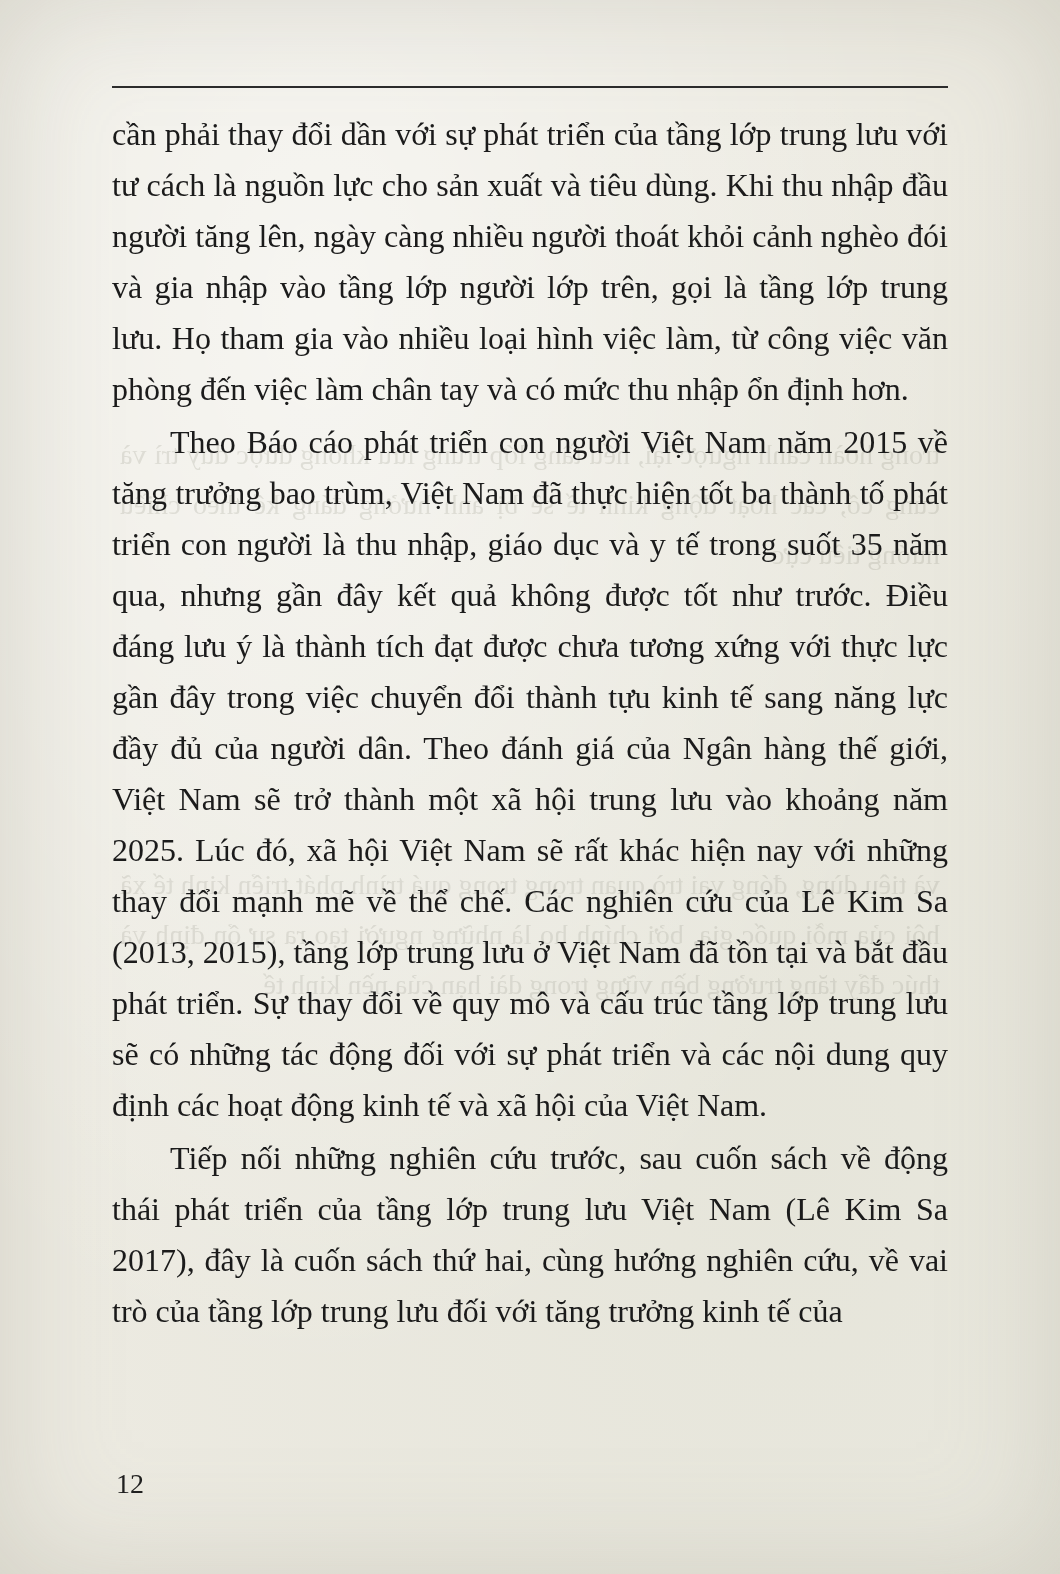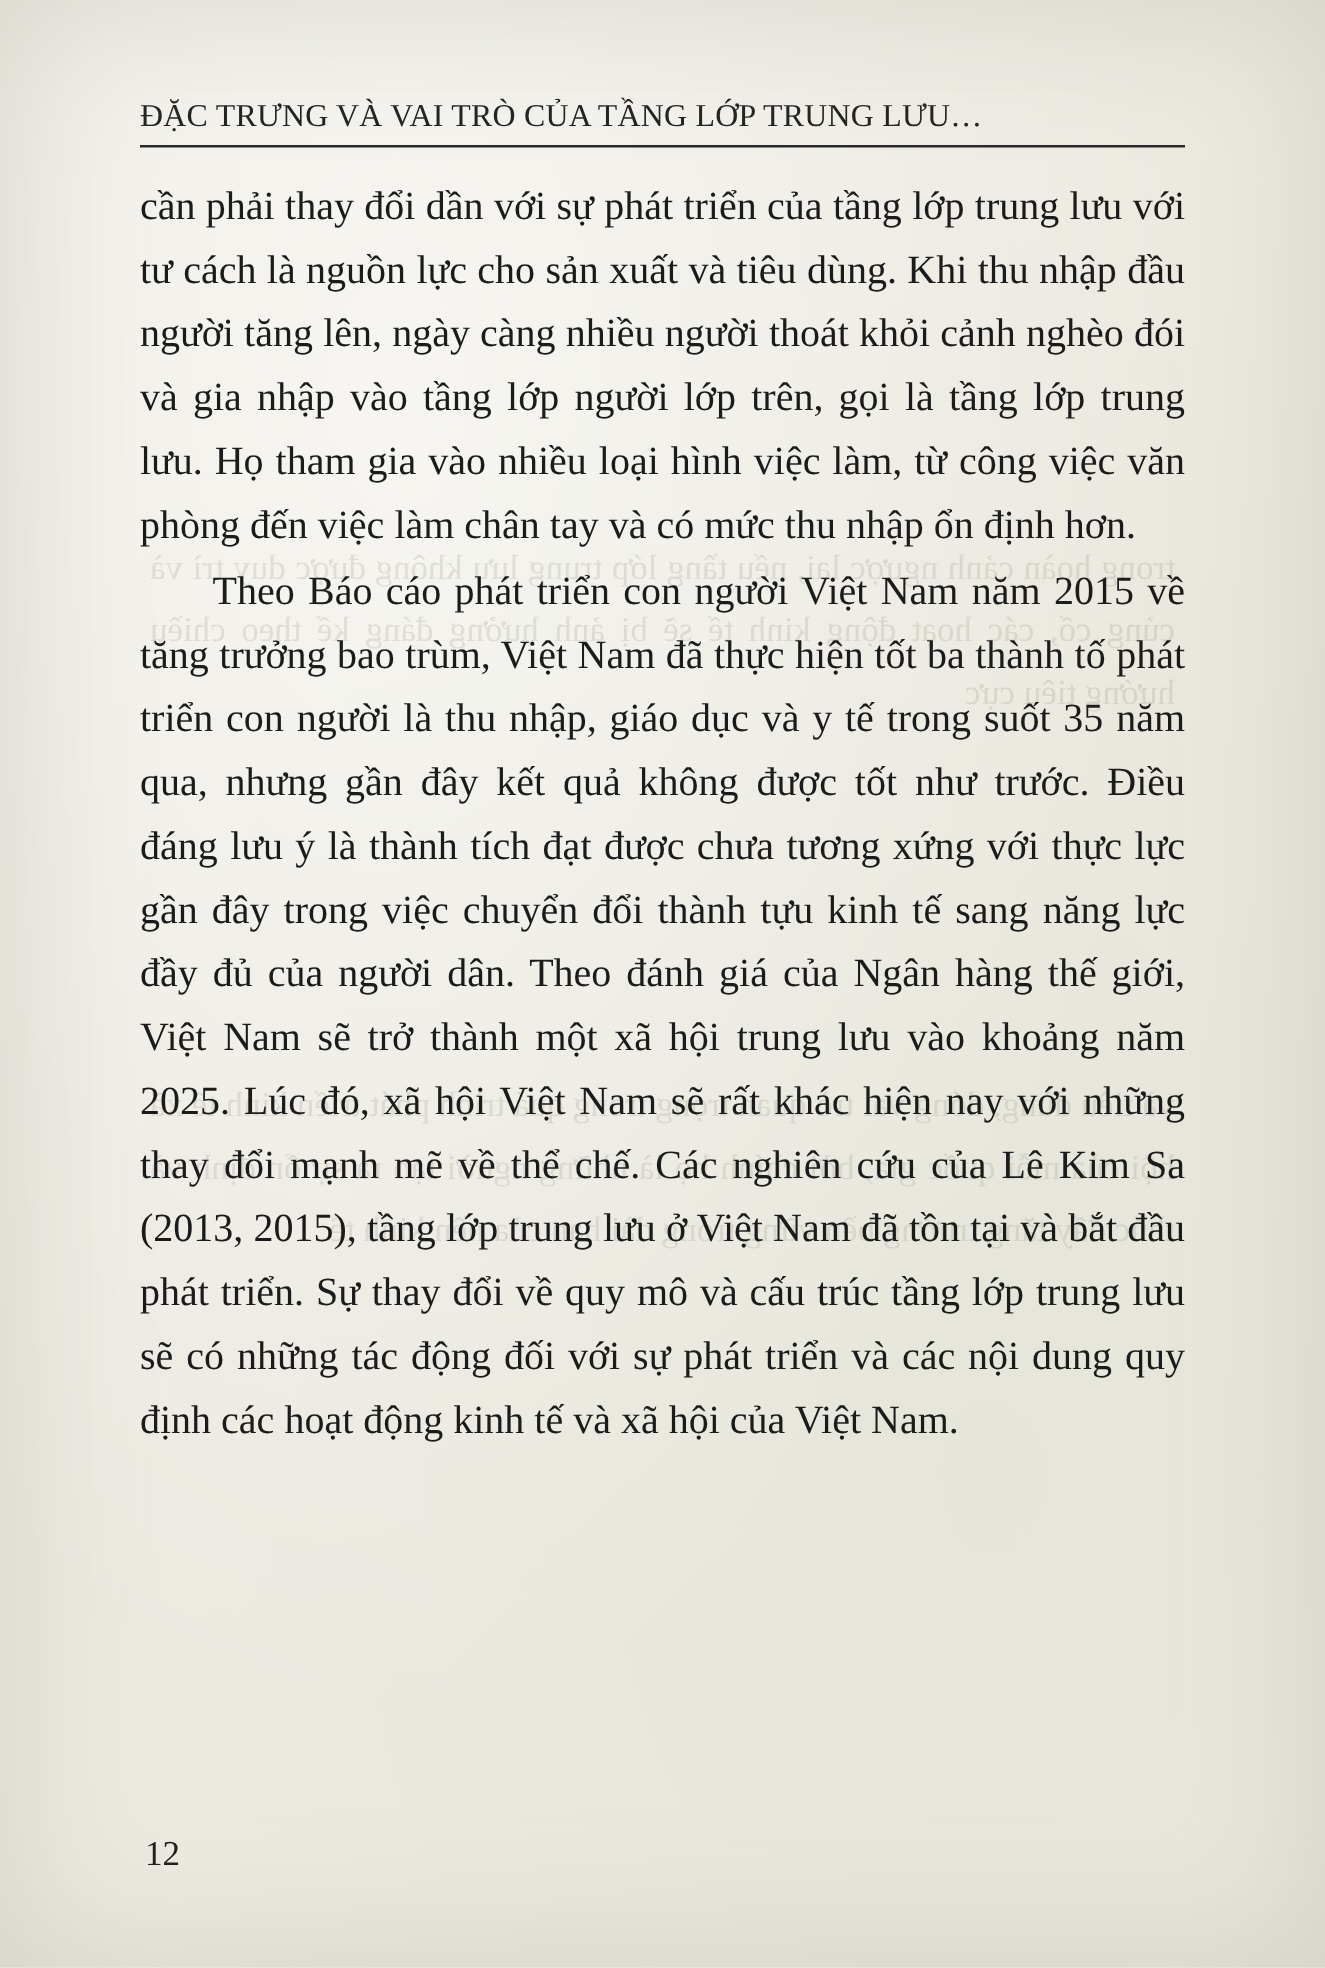--- a/index.html
+++ b/index.html
@@ -106,24 +106,24 @@
 <div class="page">
 
   <div class="ghost">
     trong hoàn cảnh ngược lại, nếu tầng lớp trung lưu không được duy trì và củng cố, các hoạt động kinh tế sẽ bị ảnh hưởng đáng kể theo chiều hướng tiêu cực
   </div>
   <div class="ghost2">
     và tiêu dùng, đóng vai trò quan trọng trong quá trình phát triển kinh tế xã hội của mỗi quốc gia, bởi chính họ là những người tạo ra sự ổn định và thúc đẩy tăng trưởng bền vững trong dài hạn của nền kinh tế
   </div>
 
   <div class="content">
-    <div class="running-head">ĐẶC TRƯNG VÀ VAI TRÒ CỦA TẦNG LỚP TRUNG LƯU…</div>
     <div class="rule"></div>
 
     <div class="body-text">
       <p>cần phải thay đổi dần với sự phát triển của tầng lớp trung lưu với tư cách là nguồn lực cho sản xuất và tiêu dùng. Khi thu nhập đầu người tăng lên, ngày càng nhiều người thoát khỏi cảnh nghèo đói và gia nhập vào tầng lớp người lớp trên, gọi là tầng lớp trung lưu. Họ tham gia vào nhiều loại hình việc làm, từ công việc văn phòng đến việc làm chân tay và có mức thu nhập ổn định hơn.</p>
       <p class="indent">Theo Báo cáo phát triển con người Việt Nam năm 2015 về tăng trưởng bao trùm, Việt Nam đã thực hiện tốt ba thành tố phát triển con người là thu nhập, giáo dục và y tế trong suốt 35 năm qua, nhưng gần đây kết quả không được tốt như trước. Điều đáng lưu ý là thành tích đạt được chưa tương xứng với thực lực gần đây trong việc chuyển đổi thành tựu kinh tế sang năng lực đầy đủ của người dân. Theo đánh giá của Ngân hàng thế giới, Việt Nam sẽ trở thành một xã hội trung lưu vào khoảng năm 2025. Lúc đó, xã hội Việt Nam sẽ rất khác hiện nay với những thay đổi mạnh mẽ về thể chế. Các nghiên cứu của Lê Kim Sa (2013, 2015), tầng lớp trung lưu ở Việt Nam đã tồn tại và bắt đầu phát triển. Sự thay đổi về quy mô và cấu trúc tầng lớp trung lưu sẽ có những tác động đối với sự phát triển và các nội dung quy định các hoạt động kinh tế và xã hội của Việt Nam.</p>
+      <p class="indent">Tiếp nối những nghiên cứu trước, sau cuốn sách về động thái phát triển của tầng lớp trung lưu Việt Nam (Lê Kim Sa 2017), đây là cuốn sách thứ hai, cùng hướng nghiên cứu, về vai trò của tầng lớp trung lưu đối với tăng trưởng kinh tế của</p>
     </div>
   </div>
 
   <div class="folio">12</div>
   <div class="vignette"></div>
 </div>
 
 </body></html>

